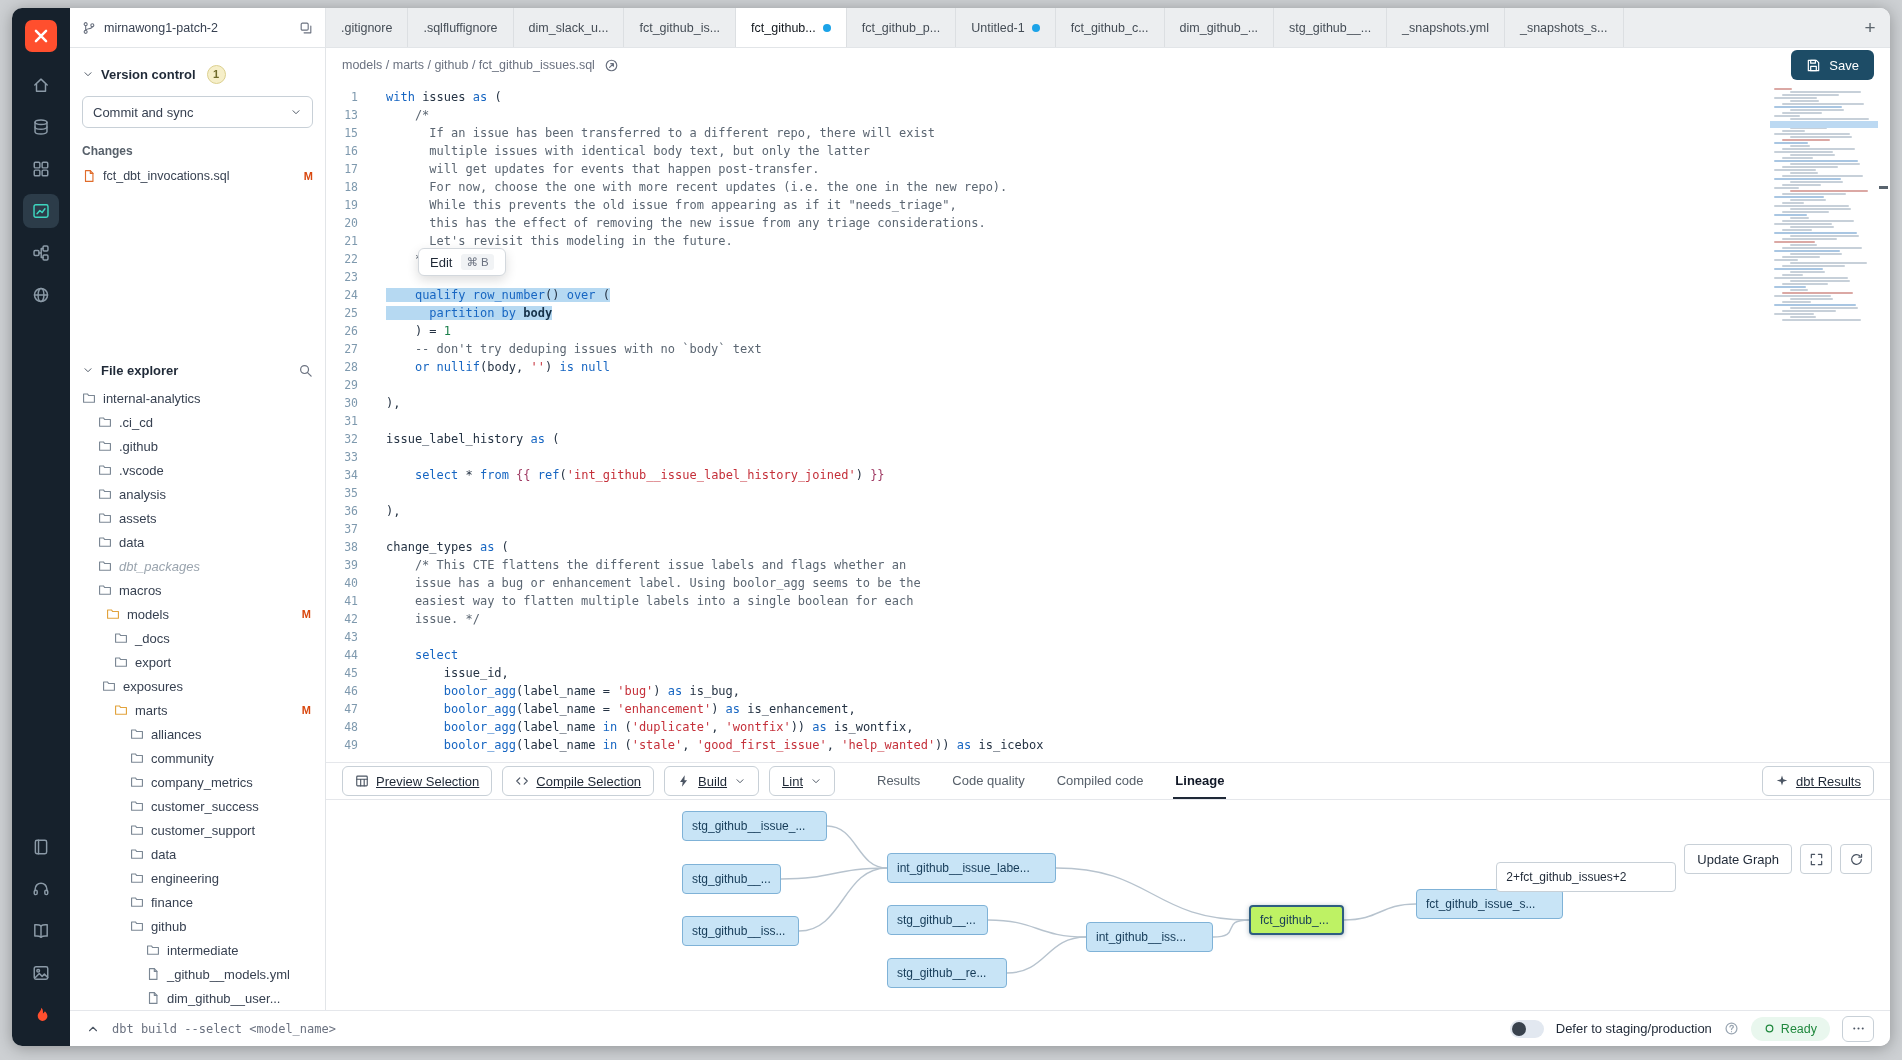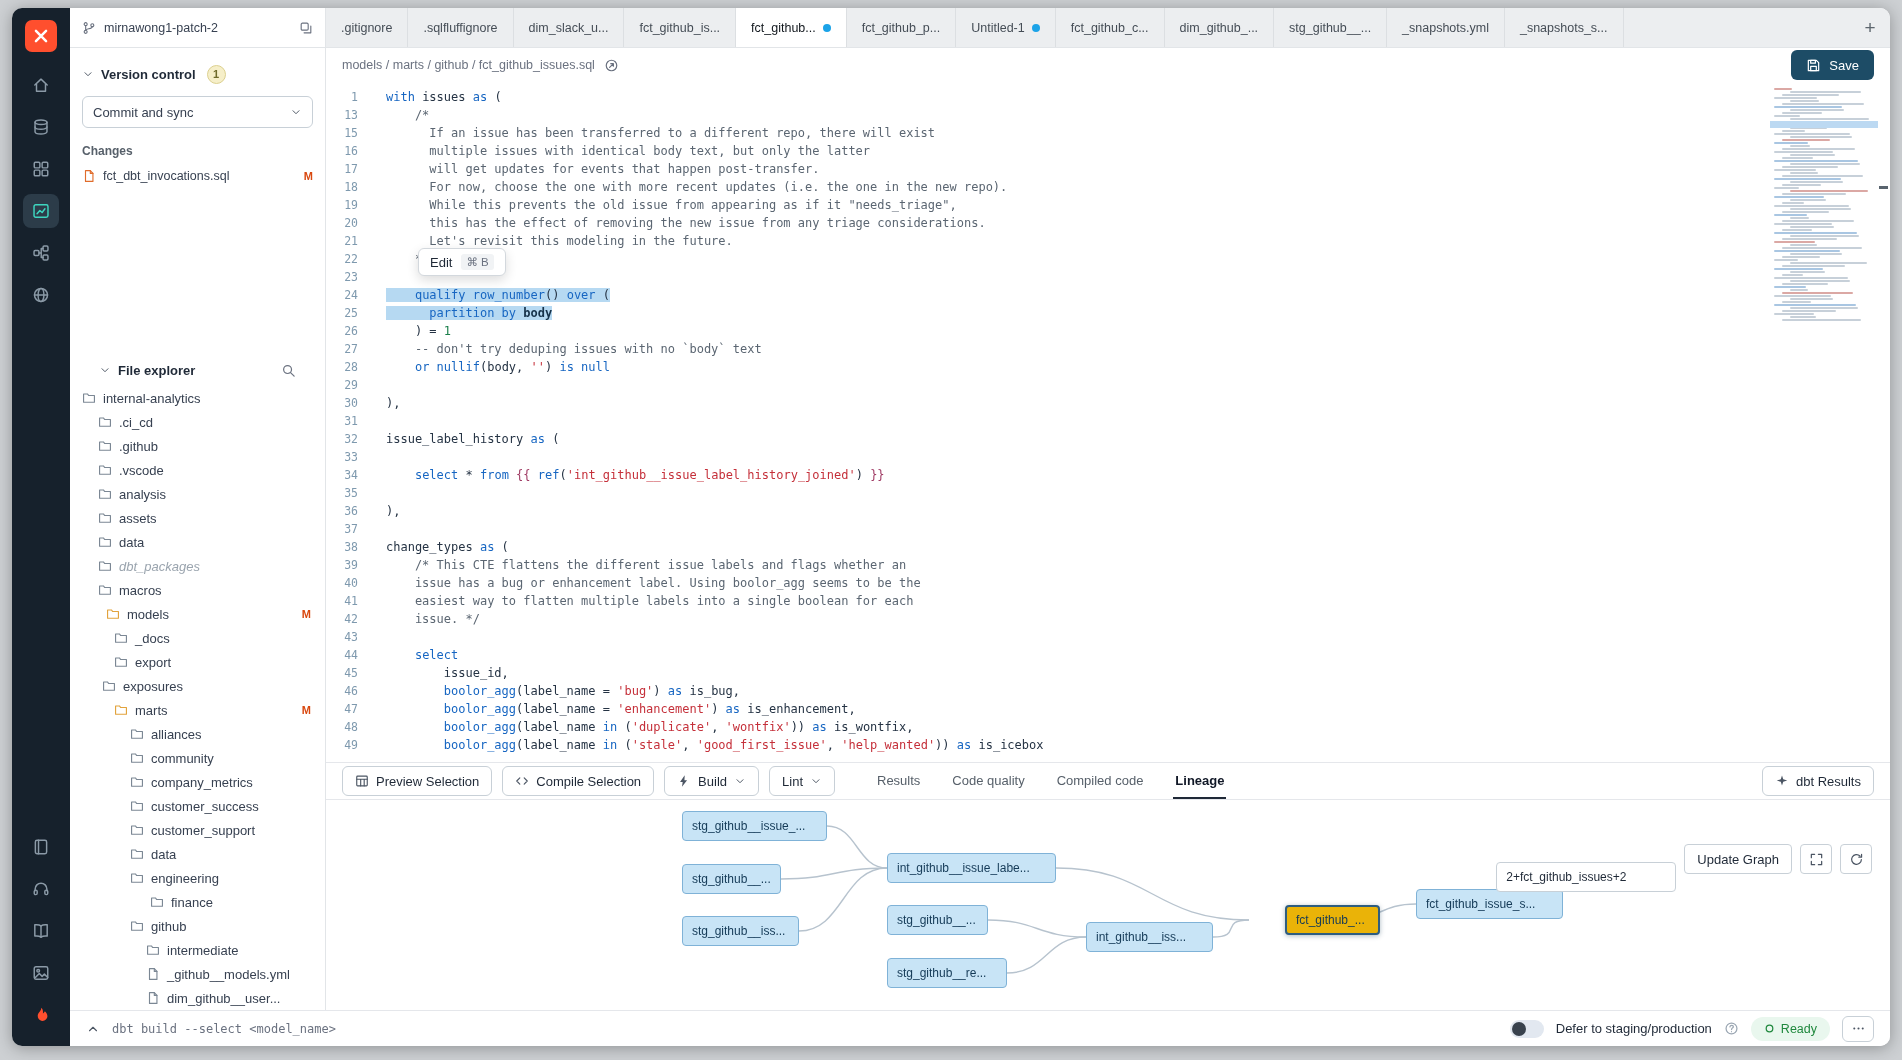--- a/index.html
+++ b/index.html
@@ -33,21 +33,21 @@
   .sidebar { width:256px; flex:none; border-right:1px solid #e2e5e8; display:flex; flex-direction:column; padding-top:12px; overflow:hidden; background:#fff; }
   .vc-sec { height:296px; flex:none; padding:0 12px; }
   .sec-head { display:flex; align-items:center; gap:7px; height:28px; font-size:13px; font-weight:700; color:#1f2937; }
   .badge { width:19px; height:19px; border-radius:50%; background:#f6efc9; border:1px solid #dcd08f; font-size:11px; font-weight:700; color:#6f6b2b; display:flex; align-items:center; justify-content:center; margin-left:4px; }
   .commit-btn { height:32px; border:1px solid #c8d0d7; border-radius:6px; background:#fff; display:flex; align-items:center; justify-content:space-between; padding:0 10px; font-size:13px; color:#374151; margin:8px 0 16px; cursor:pointer; }
   .changes-label { font-size:12px; font-weight:700; color:#57606a; margin:4px 0 6px; }
   .change-item { display:flex; align-items:center; gap:7px; height:24px; font-size:12.5px; color:#374151; }
   .change-item .fic { color:#e06c2b; display:inline-flex; }
   .m-badge { margin-left:auto; color:#d9480f; font-weight:700; font-size:11px; }
   .fe-sec { flex:1; min-height:0; display:flex; flex-direction:column; }
-  .fe-sec .sec-head { padding:0 29px; flex:none; }
+  .fe-sec .sec-head { padding:0 12px; flex:none; }
   .sec-head .right { margin-left:auto; color:#6b7280; display:inline-flex; }
   .tree { flex:1; overflow:hidden; padding-top:2px; }
   .tree-row { display:flex; align-items:center; gap:7px; height:24px; padding-right:14px; font-size:13px; color:#374151; cursor:pointer; white-space:nowrap; }
   .tree-row.muted .tree-label { color:#9aa4ae; font-style:italic; }
   .tree-icon { color:#7b8794; display:inline-flex; flex:none; }
   .tree-icon.mod { color:#e2a33c; }
 
   
   .editor-col { flex:1; min-width:0; display:flex; flex-direction:column; }
   .crumb-row { height:34px; flex:none; display:flex; align-items:center; gap:9px; padding:0 16px; }
@@ -69,32 +69,32 @@
 
   .minimap-wrap { position:absolute; top:6px; right:16px; width:100px; z-index:2; }
   .mm-sel { position:absolute; left:-4px; width:108px; top:33px; height:7px; background:#bcd9f2; }
   .mm-row { height:2px; margin-bottom:1px; border-radius:1px; }
   .vscroll { position:absolute; top:0; right:2px; width:9px; bottom:0; z-index:3; }
   .vs-mark { position:absolute; top:104px; left:0; right:0; height:3px; background:#59646e; }
 
   
   .toolbar { height:38px; flex:none; display:flex; align-items:center; gap:10px; padding:0 16px; border-top:1px solid #e5e7eb; border-bottom:1px solid #e5e7eb; background:#fff; }
   .tb-group { display:flex; gap:10px; align-items:center; }
-  .tb-btn { height:30px; border:1px solid #c8d0d7; border-radius:6px; background:#fff; display:flex; align-items:center; gap:7px; padding:0 12px; font-size:13px; color:#1f2937; cursor:pointer; }
+  .tb-btn { height:30px; border:1px solid #c8d0d7; border-radius:6px; background:#fff; display:flex; align-items:center; gap:7px; padding:0 12px; font-size:13px; color:#1f2937; cursor:pointer;text-decoration:underline; }
   .tb-btn .ic { color:#4b5563; }
   .tb-tabs { display:flex; gap:28px; margin-left:30px; align-self:stretch; }
   .tb-tab { display:flex; align-items:center; font-size:13px; color:#57606a; border-bottom:2px solid transparent; cursor:pointer; padding:0 2px; }
   .tb-tab.active { color:#111827; font-weight:700; border-bottom-color:#1f2937; }
   .copilot { margin-left:auto; }
 
   
   .lineage { height:210px; flex:none; position:relative; background:#fff; overflow:hidden; }
   .lineage svg.edges { position:absolute; inset:0; }
   .lg-node { position:absolute; height:30px; background:#c8e4f6; border:1px solid #7fb2d7; border-radius:4px; font-size:12px; color:#143a57; display:flex; align-items:center; padding:0 9px; white-space:nowrap; overflow:hidden; cursor:pointer; }
-  .lg-node.selected { border:2px solid #2e5d80; background:#eab308; box-shadow:0 1px 5px rgba(20,58,87,.35);margin-left:36px; }
+  .lg-node.selected { border:2px solid #2e5d80; background:#bef264; box-shadow:0 1px 5px rgba(20,58,87,.35); }
   .lg-controls { position:absolute; top:26px; right:18px; display:flex; gap:8px; align-items:center; }
   .lg-input { width:180px; height:30px; border:1px solid #c8d0d7; border-radius:4px; padding:0 9px; font-size:12px; color:#1f2937; font-family:"Liberation Sans",sans-serif;margin-top:36px; }
   .lg-btn { height:30px; border:1px solid #c8d0d7; border-radius:4px; background:#fff; padding:0 12px; font-size:13px; color:#1f2937; cursor:pointer; }
   .lg-iconbtn { width:32px; height:30px; border:1px solid #c8d0d7; border-radius:4px; background:#fff; display:flex; align-items:center; justify-content:center; color:#4b5563; cursor:pointer; }
 
   
   .status-bar { height:36px; flex:none; display:flex; align-items:center; gap:12px; padding:0 16px; border-top:1px solid #e5e7eb; background:#fff; }
   .cmd { font-family:"DejaVu Sans Mono",monospace; font-size:12px; color:#6b7280; }
   .sb-right { margin-left:auto; display:flex; align-items:center; gap:12px; }
   .toggle { width:34px; height:18px; border-radius:9px; background:#e2e8f0; position:relative; cursor:pointer; }
@@ -477,21 +477,21 @@
                 <span class="tree-label">data</span>
               </div>
               <div class="tree-row" style="padding-left: 60px;">
                 <span class="tree-icon">
                   <svg width="14" height="14" viewBox="0 0 16 16" fill="none" stroke="currentColor" stroke-width="1.3" stroke-linecap="round" stroke-linejoin="round">
                     <path d="M1.8 12.8V3.4h4.4l1.5 1.8h6.5v7.6z"></path>
                   </svg>
                 </span>
                 <span class="tree-label">engineering</span>
               </div>
-              <div class="tree-row" style="padding-left: 80px;">
+              <div class="tree-row" style="padding-left: 60px;">
                 <span class="tree-icon">
                   <svg width="14" height="14" viewBox="0 0 16 16" fill="none" stroke="currentColor" stroke-width="1.3" stroke-linecap="round" stroke-linejoin="round">
                     <path d="M1.8 12.8V3.4h4.4l1.5 1.8h6.5v7.6z"></path>
                   </svg>
                 </span>
                 <span class="tree-label">finance</span>
               </div>
               <div class="tree-row" style="padding-left: 60px;">
                 <span class="tree-icon">
                   <svg width="14" height="14" viewBox="0 0 16 16" fill="none" stroke="currentColor" stroke-width="1.3" stroke-linecap="round" stroke-linejoin="round">

